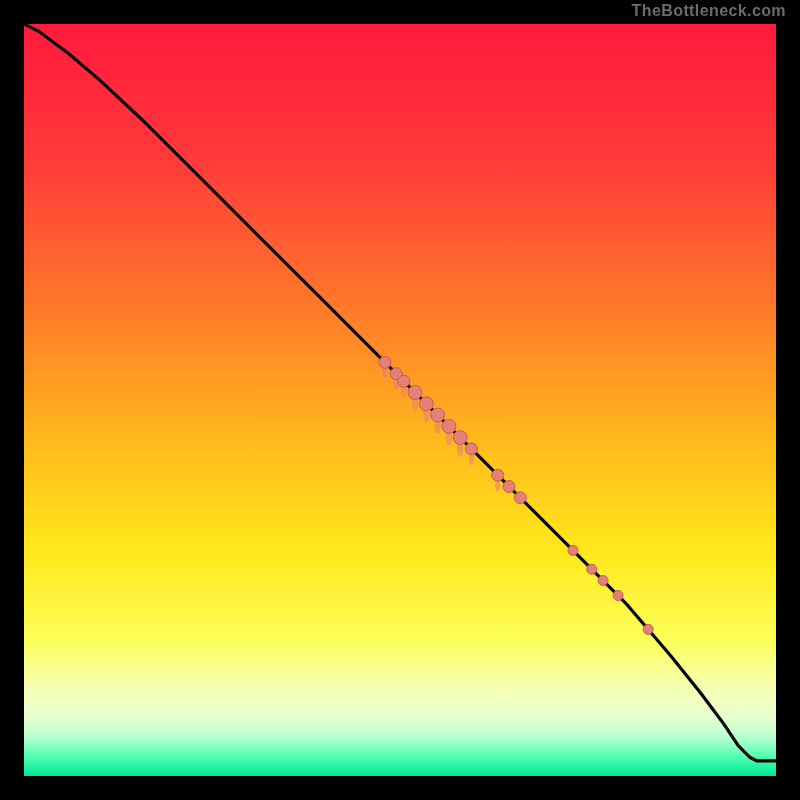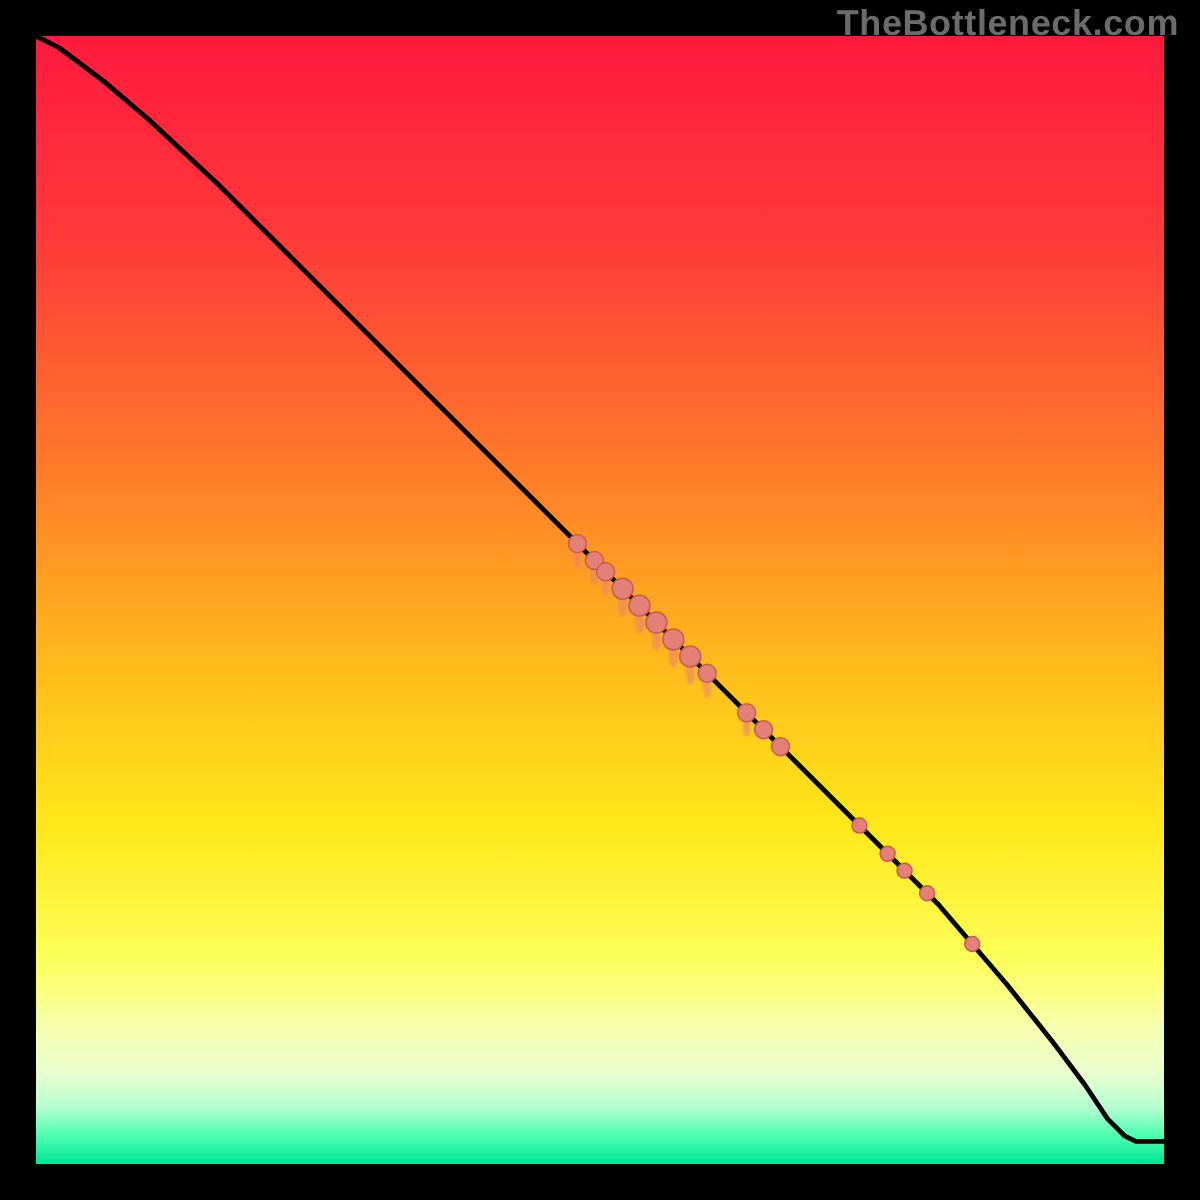--- a/index.html
+++ b/index.html
@@ -14,21 +14,21 @@
   .stage {
     position: relative;
     width: 800px;
     height: 800px;
     background: #000;
   }
   .attribution {
     position: absolute;
     top: 2px;
     right: 14px;
-    font-size: 24px;
+    font-size: 16px;
     font-weight: 700;
     color: #6b6b6b;
     letter-spacing: 0.4px;
     z-index: 10;
   }
   .plot {
     position: absolute;
     left: 24px;
     top: 24px;
     width: 752px;

